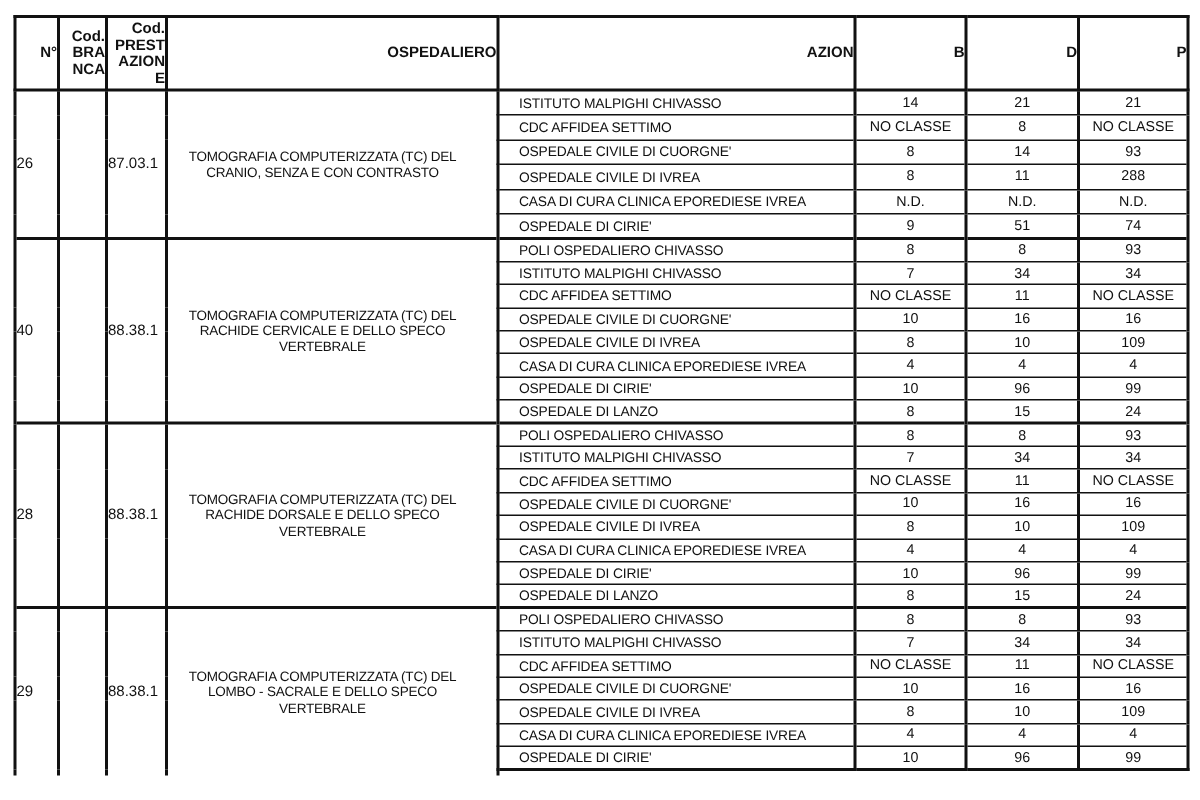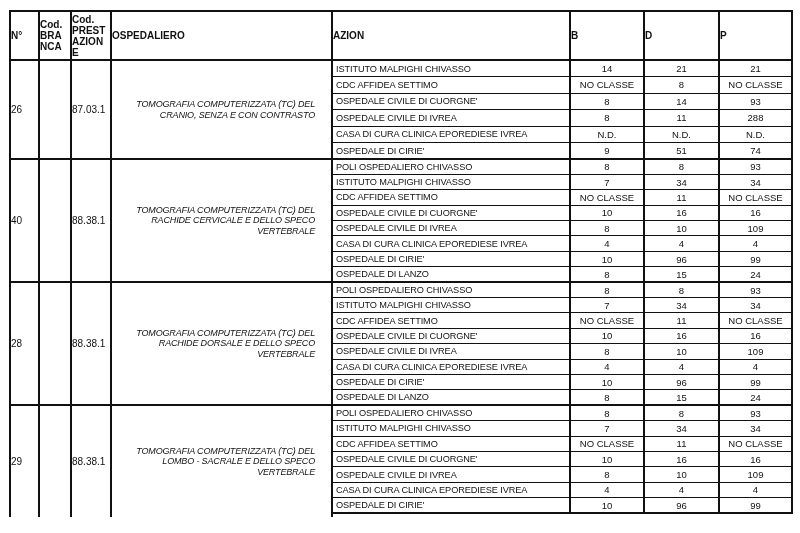--- a/index.html
+++ b/index.html
@@ -5,32 +5,32 @@
   html,body{margin:0;padding:0;background:#fff;}
   .page{position:relative;width:800px;height:533px;background:#fff;overflow:hidden;
         font-family:"Liberation Sans",sans-serif;color:var(--ink,#111);}
   table.grid{position:absolute;left:9px;top:10px;border-collapse:collapse;table-layout:fixed;}
   col.c0{width:29px}col.c1{width:32px}col.c2{width:40px}col.c3{width:221px}
   col.c4{width:238px}col.c5{width:74px}col.c6{width:75px}col.c7{width:73px}
   th,td{border:2px solid var(--line,#111);border-top-width:1px;border-bottom-width:1px;
         padding:0;vertical-align:middle;overflow:hidden;}
   thead tr{height:49px;}
   thead th{border-top-width:2px;border-bottom-width:2px;font-weight:bold;font-size:10px;
-        line-height:11px;text-align:left;white-space:pre-line;}
+        line-height:11px;text-align:right;white-space:pre-line;}
   tr.h17{height:16.5px;}
   tr.h15{height:15.4px;}
   tr.ph{height:4px;}
   tr.bs td{border-top-width:2px;}
   tr.end td{border-bottom-width:2px;}
   td.cut{border-bottom:0 none;}
   tr.ph td{border:0 none;}
   td.num,td.code{font-size:10px;}
   td.branca{text-align:center;font-size:9.5px;}
-  td.prest{font-size:9px;line-height:10.5px;text-align:right;padding:1px 16px 1px 3px;letter-spacing:-0.15px;font-style:italic;}
-  td.sede{font-size:9.2px;text-align:left;padding:0 2px 0 3px;white-space:nowrap;letter-spacing:-0.1px;}
+  td.prest{font-size:9px;line-height:10.5px;text-align:center;padding:1px 16px 1px 3px;letter-spacing:-0.15px;}
+  td.sede{font-size:9.2px;text-align:left;padding:0 2px 0 13px;white-space:nowrap;letter-spacing:-0.1px;}
   td.val{font-size:9.5px;text-align:center;}
 </style>
 </head>
 <body>
 
 <div class="page">
   <table class="grid">
     <colgroup>
       <col class="c0">
         <col class="c1">

